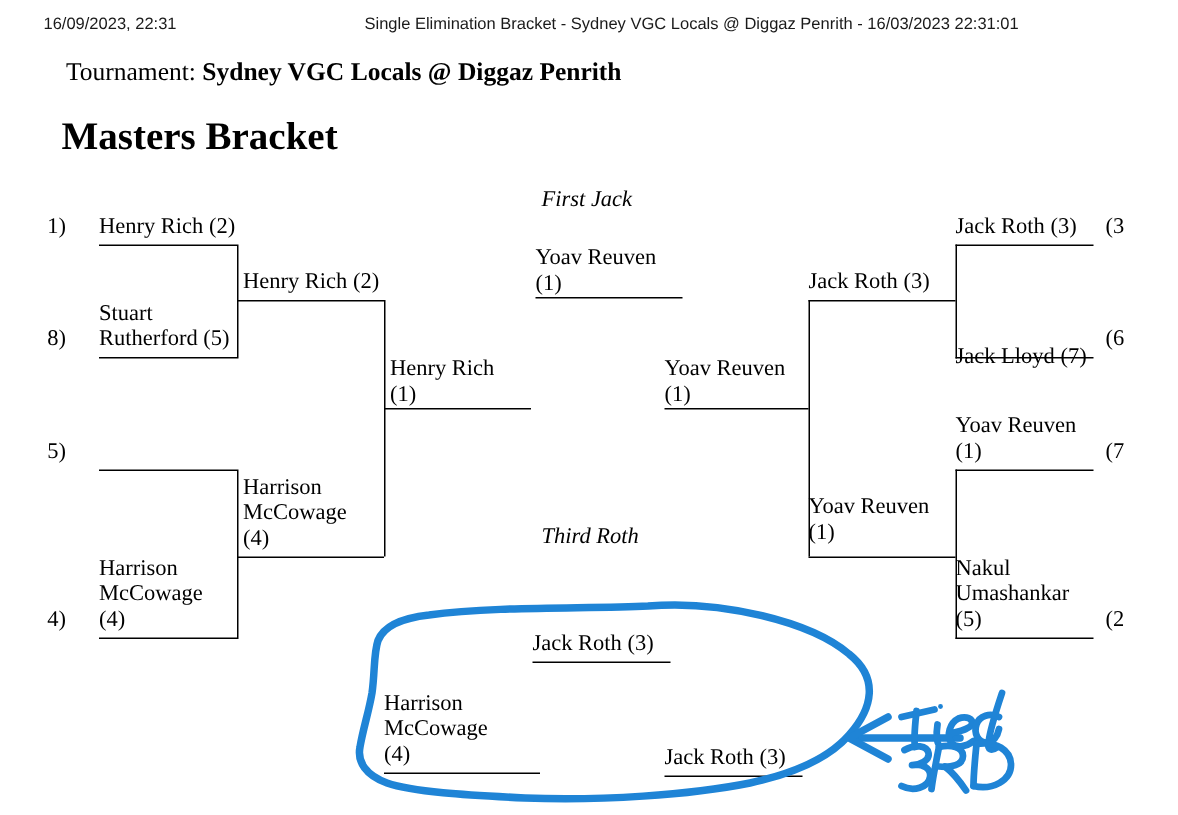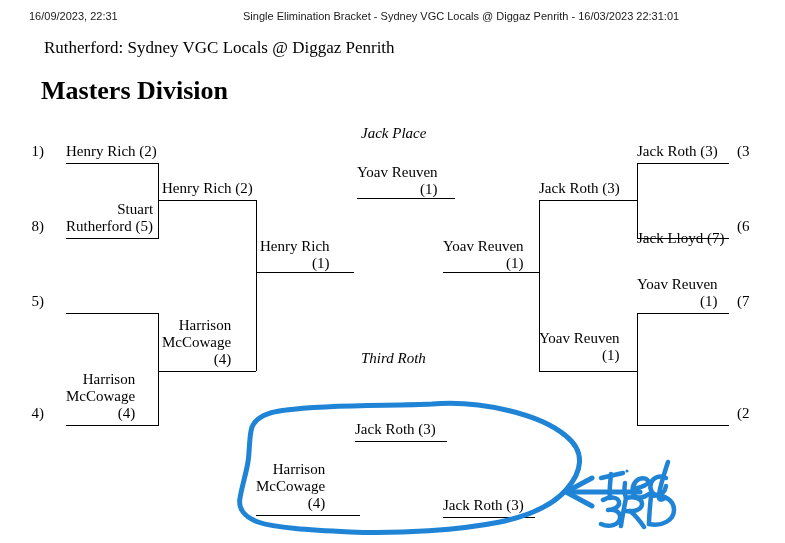--- a/index.html
+++ b/index.html
@@ -21,35 +21,34 @@
   }
   .ph-date{position:absolute;left:29px;top:0;white-space:nowrap;}
   .ph-title{position:absolute;left:243px;top:0;white-space:nowrap;}
 
   
   .tournament-line{
     position:absolute;left:44px;top:38px;
     font-size:17px;white-space:nowrap;
   }
   .tournament-label{font-weight:normal;}
-  .tournament-name{font-weight:normal;margin-top:17px;}
+  .tournament-name{font-weight:bold;margin-top:17px;}
 
   
   .division-title{
     position:absolute;left:41px;top:76px;
     font-size:26px;font-weight:bold;letter-spacing:0px;
     white-space:nowrap;
   }
 
   
   .slot{
     position:absolute;
     font-size:15px;line-height:17px;
     white-space:pre-line;
-    text-align:right;
   }
   .seed{
     position:absolute;
     font-size:15px;line-height:17px;
     text-align:right;
   }
   .hline{position:absolute;background:#000000;height:1px;}
   .vline{position:absolute;background:#000000;width:1px;}
 
   .place-label{
@@ -65,27 +64,27 @@
 <body>
 
 <div class="page">
 
   <div class="print-header">
     <span class="ph-date">16/09/2023, 22:31</span>
     <span class="ph-title">Single Elimination Bracket - Sydney VGC Locals @ Diggaz Penrith - 16/03/2023 22:31:01</span>
   </div>
 
   <div class="tournament-line">
-    <span class="tournament-label">Rutherford:</span>
+    <span class="tournament-label">Tournament:</span>
     <span class="tournament-name">Sydney VGC Locals @ Diggaz Penrith</span>
   </div>
 
-  <div class="division-title">Masters Division</div>
-
-  <div class="place-label" style="left:361px;top:125px;">Jack Place</div>
+  <div class="division-title">Masters Bracket</div>
+
+  <div class="place-label" style="left:361px;top:125px;">First Jack</div>
   <div class="place-label" style="left:361px;top:350px;">Third Roth</div>
 
   <div class="seed" style="left:22px;top:143px;width:22px;">1)</div>
   <div class="slot" style="left:66px;top:143px;">Henry Rich (2)</div>
   <div class="hline" style="left:66px;top:163px;width:92px;"></div>
 
   <div class="seed" style="left:22px;top:218px;width:22px;">8)</div>
   <div class="slot" style="left:66px;top:201px;">Stuart
 Rutherford (5)</div>
   <div class="hline" style="left:66px;top:238px;width:92px;"></div>
@@ -126,20 +125,23 @@
 
   <div class="slot" style="left:637px;top:218px;margin-top:12px;">Jack Lloyd (7)</div>
   <div class="hline" style="left:637px;top:238px;width:92px;"></div>
   <div class="seed" style="left:737px;top:218px;width:30px;text-align:left;">(6</div>
 
   <div class="slot" style="left:637px;top:276px;">Yoav Reuven
 (1)</div>
   <div class="hline" style="left:637px;top:313px;width:92px;"></div>
   <div class="seed" style="left:737px;top:293px;width:30px;text-align:left;">(7</div>
 
+  <div class="slot" style="left:637px;top:371px;">Nakul
+Umashankar
+(5)</div>
   <div class="hline" style="left:637px;top:425px;width:92px;"></div>
   <div class="seed" style="left:737px;top:405px;width:30px;text-align:left;">(2</div>
 
   <div class="vline" style="left:637px;top:163px;height:76px;"></div>
   <div class="vline" style="left:637px;top:313px;height:113px;"></div>
 
   <div class="slot" style="left:539px;top:180px;">Jack Roth (3)</div>
   <div class="hline" style="left:539px;top:200px;width:98px;"></div>
 
   <div class="slot" style="left:539px;top:330px;">Yoav Reuven

